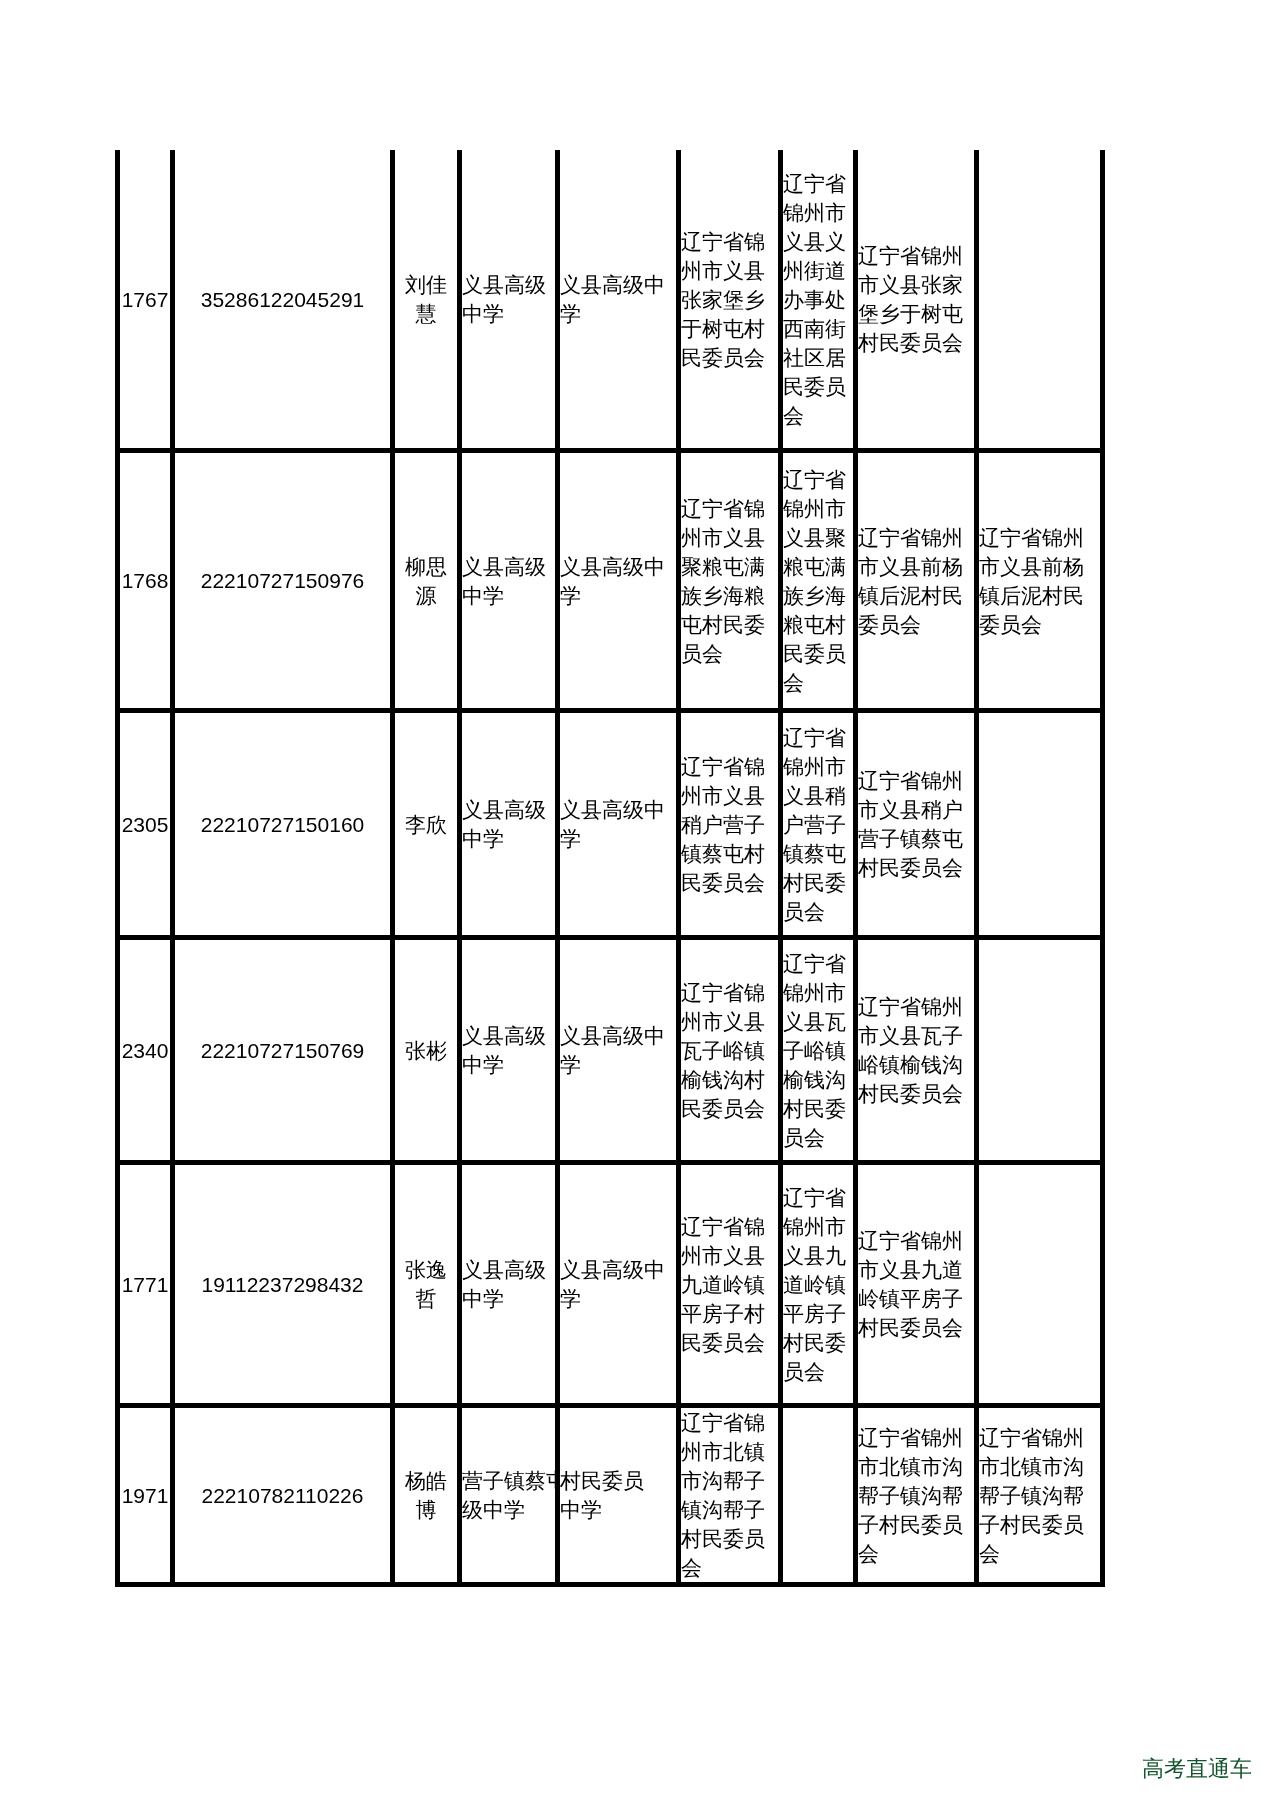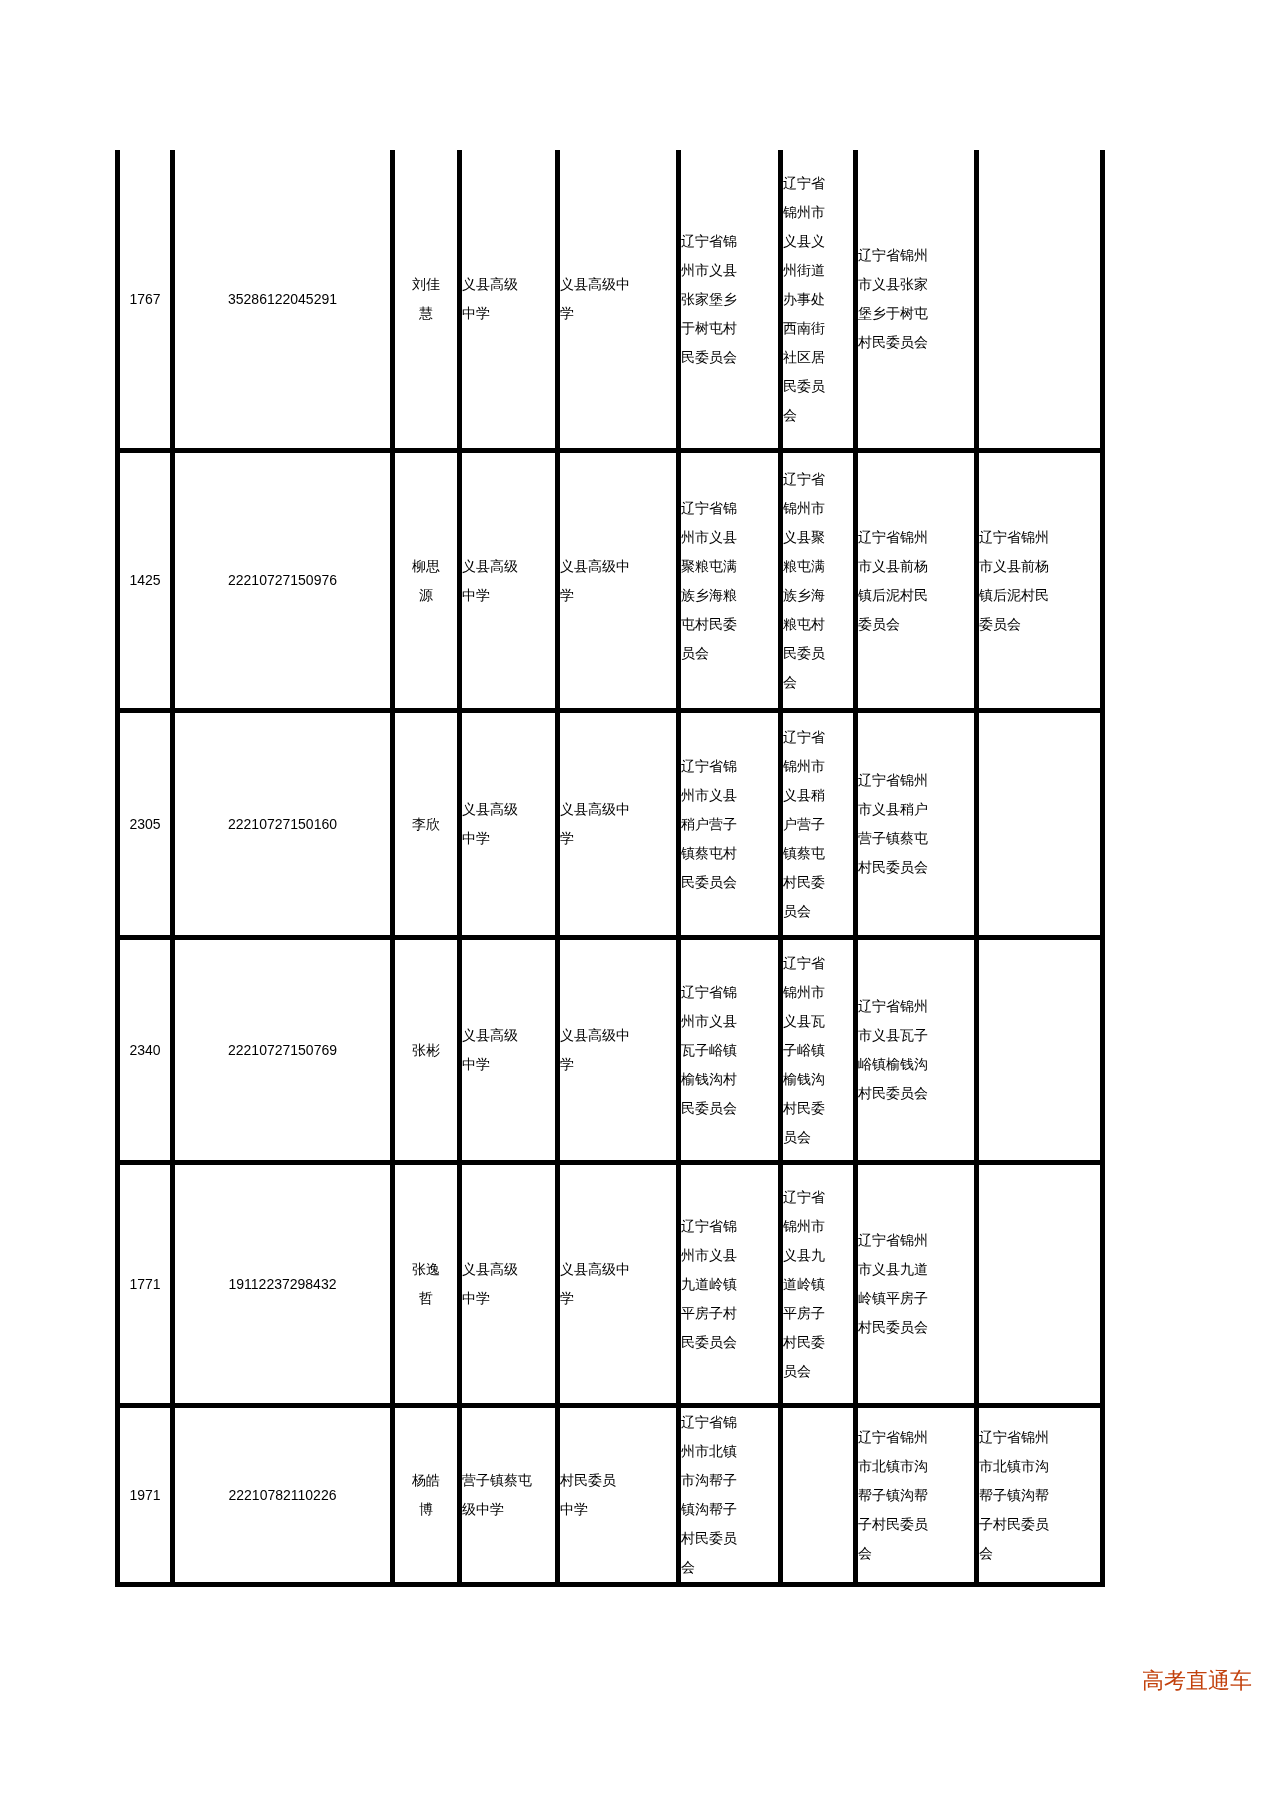--- a/index.html
+++ b/index.html
@@ -20,21 +20,21 @@
     position: absolute;
     left: 115px;
     top: 150px;
     width: 985px;
     border-collapse: collapse;
     table-layout: fixed;
   }
   table.student-table td {
     border: 5px solid #000000;
     vertical-align: middle;
-    font-size: 14px;
+    font-size: 21px;
     line-height: 29px;
     white-space: pre;
     padding: 0;
     overflow: hidden;
   }
   
   tr.r0 td { border-top: none; }
 
   tr.r0 td { height: 298px; }
   tr.r1 td { height: 255px; }
@@ -45,24 +45,24 @@
 
   td.c0, td.c1, td.c2 { text-align: center; }
   td.c3, td.c4, td.c5, td.c6, td.c7, td.c8 {
     text-align: left;
     padding-left: 4px;
     padding-right: 2px;
   }
   .watermark {
     position: absolute;
     left: 1142px;
-    top: 1668px;
+    top: 1756px;
     font-size: 22px;
     line-height: 26px;
-    color: #c2410c;
+    color: #14532d;
     letter-spacing: 0px;
     white-space: pre;
   }
 </style>
 </head>
 <body>
 
 <div class="page">
 
   <table class="student-table">
@@ -101,21 +101,21 @@
 社区居
 民委员
 会</td>
         <td class="c7">辽宁省锦州
 市义县张家
 堡乡于树屯
 村民委员会</td>
         <td class="c8"></td>
       </tr>
       <tr class="r1">
-        <td class="c0">1425</td>
+        <td class="c0">1768</td>
         <td class="c1">22210727150976</td>
         <td class="c2">柳思
 源</td>
         <td class="c3">义县高级
 中学</td>
         <td class="c4">义县高级中
 学</td>
         <td class="c5">辽宁省锦
 州市义县
 聚粮屯满

